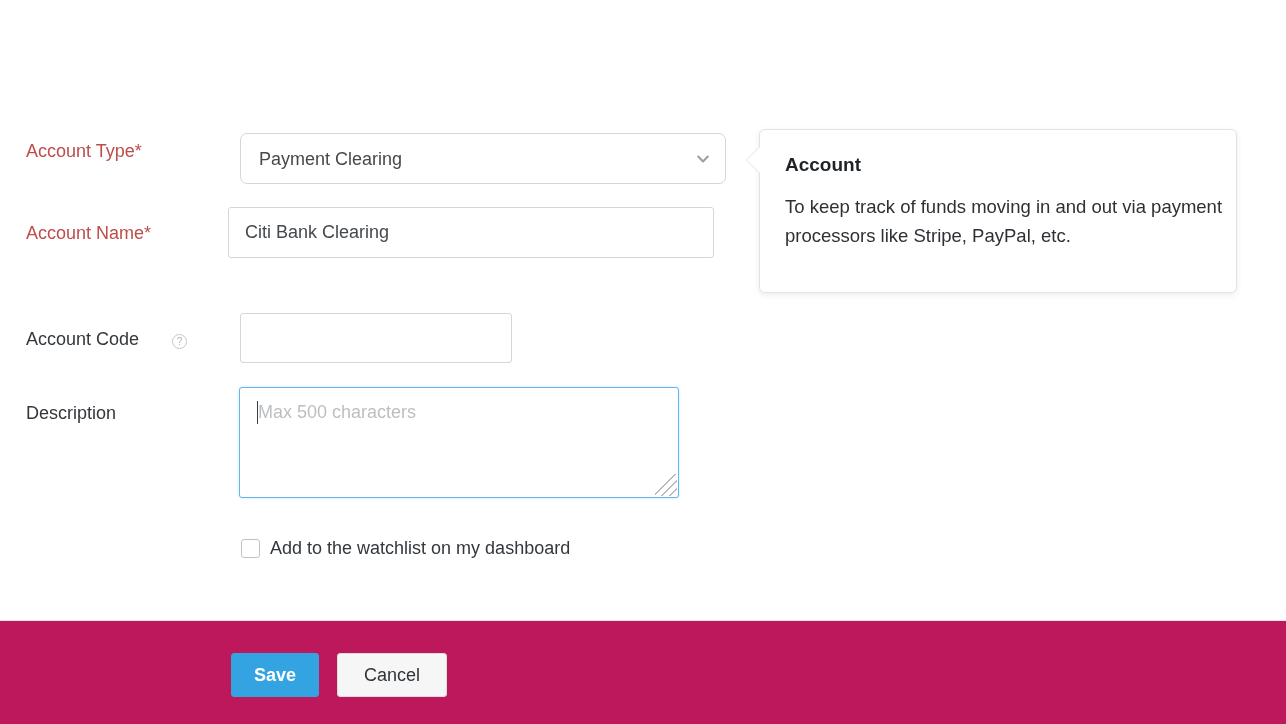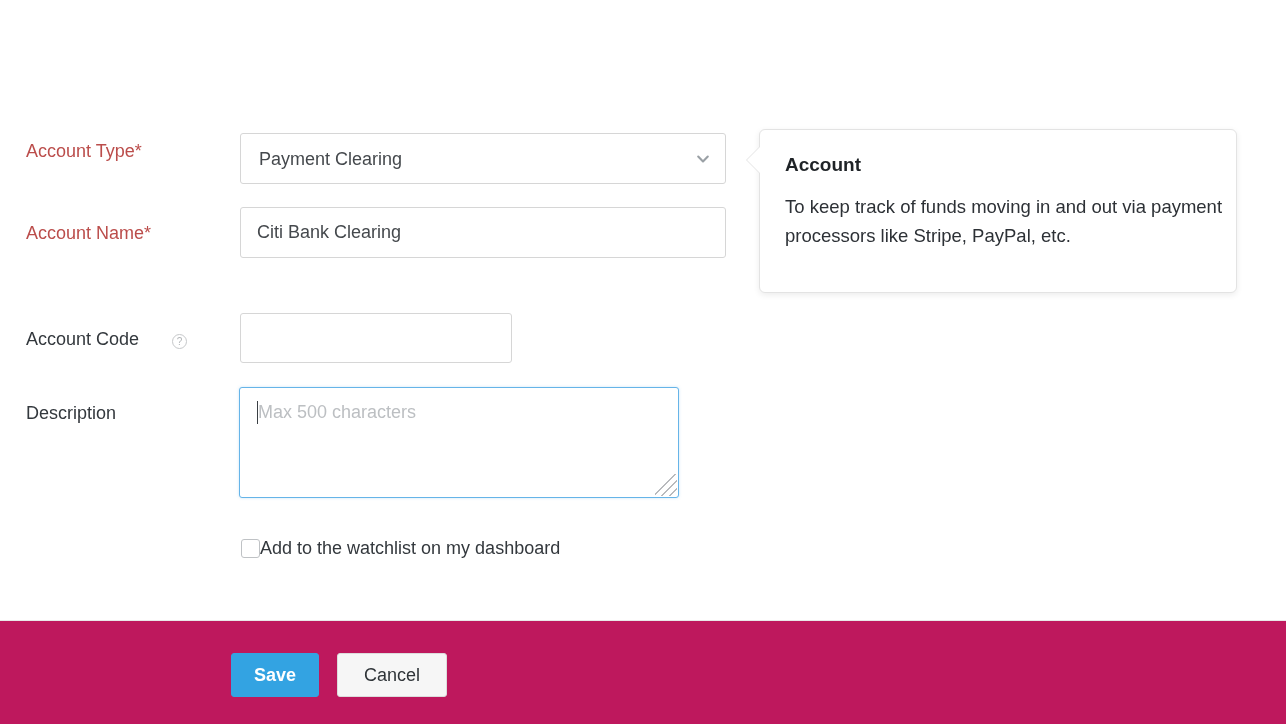--- a/index.html
+++ b/index.html
@@ -156,21 +156,21 @@
   .checkbox-row { position: absolute; display: flex; align-items: center; }
   .checkbox-box {
     width: 19px; height: 19px;
     border: 1px solid #bfc2c5;
     border-radius: 3px;
     background: #ffffff;
     cursor: pointer;
     flex: 0 0 auto;
   }
   .checkbox-label {
-    margin-left: 0;
+    margin-left: 10px;
     font-size: 18px;
     color: #33383d;
     white-space: nowrap;
     cursor: pointer;
   }
 
   
   .popover {
     position: absolute;
     left: 759px; top: 129px;
@@ -246,33 +246,33 @@
 </head>
 <body>
 
 <div class="dialog">
 
 
   <div class="dialog-body">
 
     <div class="form-row" style="top:32px;">
       <div class="field-label required" style="left:26px; top:8px;">Account Type*</div>
-      <div class="select-box" style="left:240px; top:0px; width:486px; height:51px;">
+      <div class="select-box" style="left:240px; top:0px; width:486px; height:51px;border-radius:7px;">
         <span class="select-value">Payment Clearing</span>
         <span class="chevron">
           <svg width="16" height="16" viewBox="0 0 16 16">
             <path d="M3.2 5.6 L8 10.4 L12.8 5.6" fill="none" stroke="#9aa0a5" stroke-width="2.1" stroke-linecap="round" stroke-linejoin="round"></path>
           </svg>
         </span>
       </div>
     </div>
 
     <div class="form-row" style="top:106px;">
       <div class="field-label required" style="left:26px; top:16px;">Account Name*</div>
-      <input class="txt-input" type="text" style="left: 240px; top: 0px; width: 486px; height: 51px;" value="Citi Bank Clearing">
+      <input class="txt-input" type="text" style="left: 228px; top: 0px; width: 486px; height: 51px;" value="Citi Bank Clearing">
     </div>
 
     <div class="form-row" style="top:212px;">
       <div class="field-label" style="left:26px; top:16px;">Account Code</div>
       <div class="help-icon" style="left:172px; top:21px;">?</div>
       <input class="txt-input" type="text" style="left: 240px; top: 0px; width: 272px; height: 50px;" value="">
     </div>
 
     <div class="form-row" style="top:286px;">
       <div class="field-label" style="left:26px; top:16px;">Description</div>

